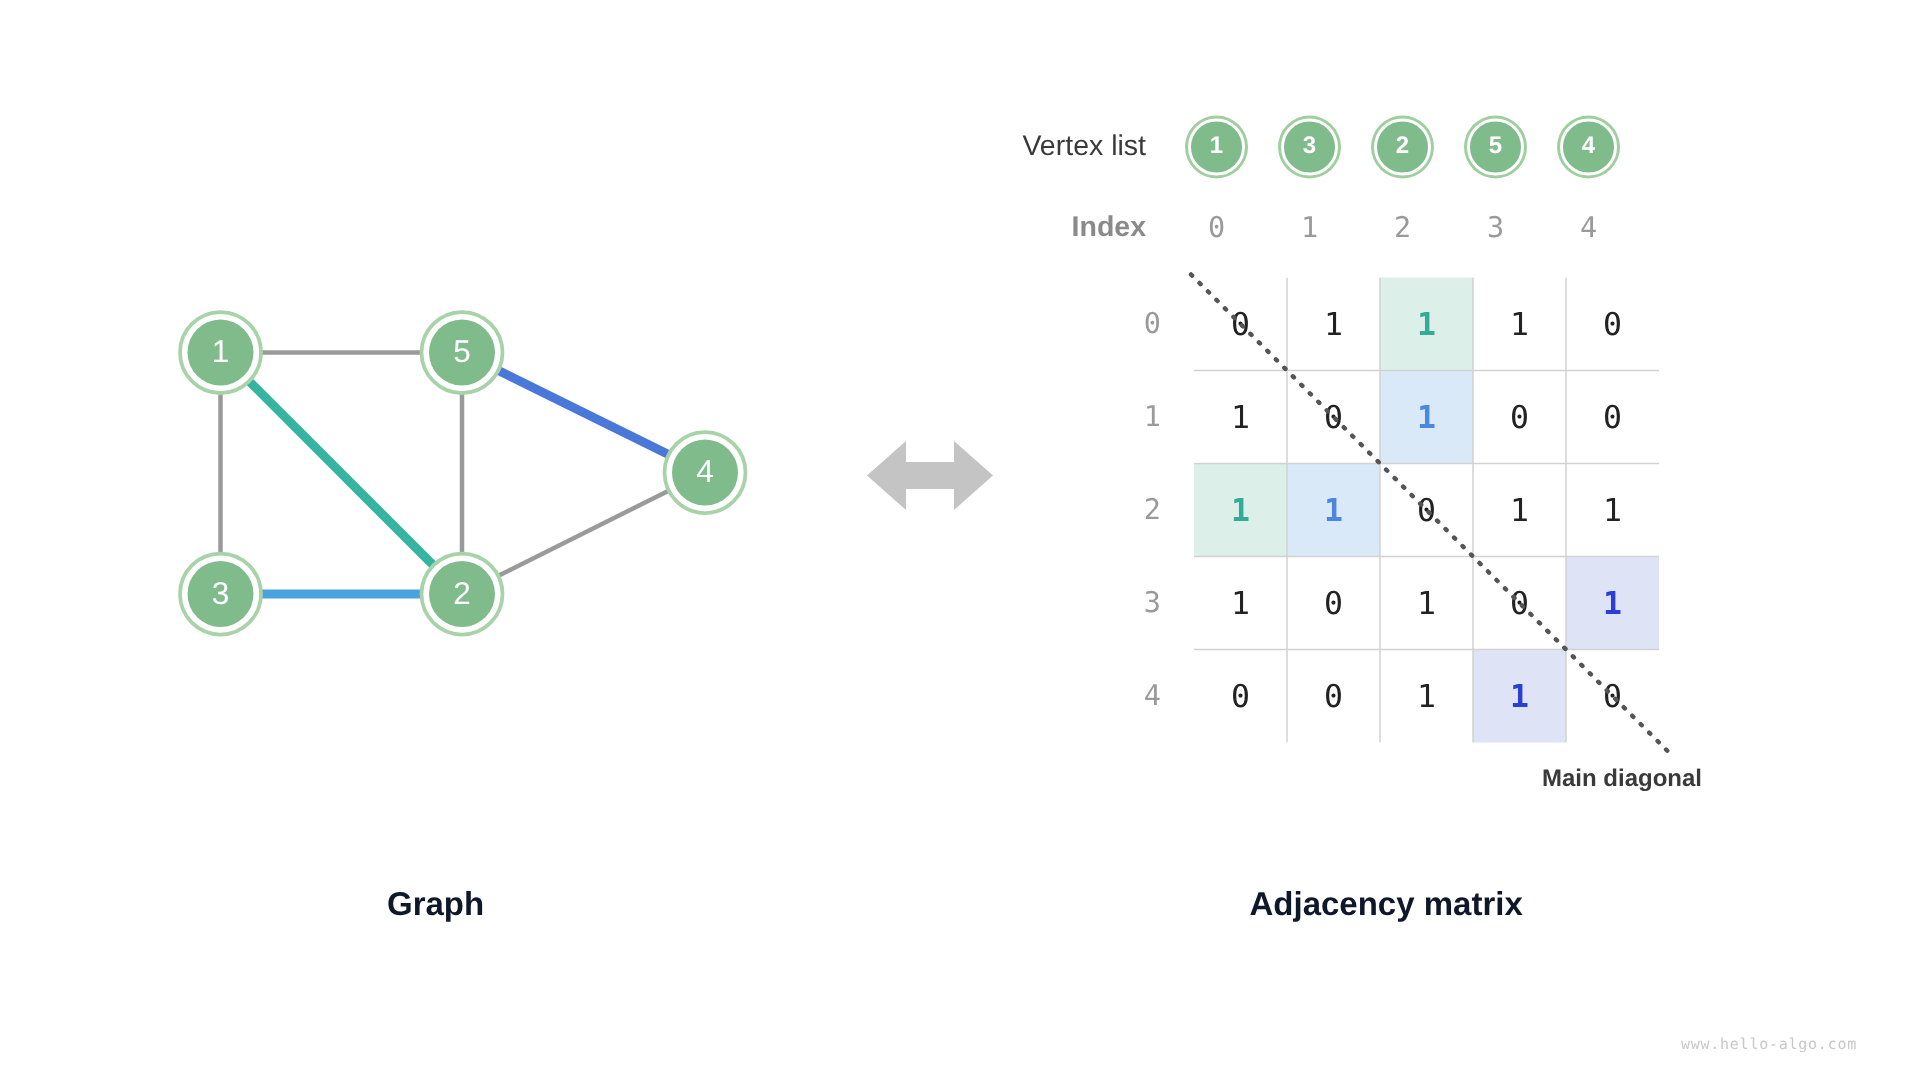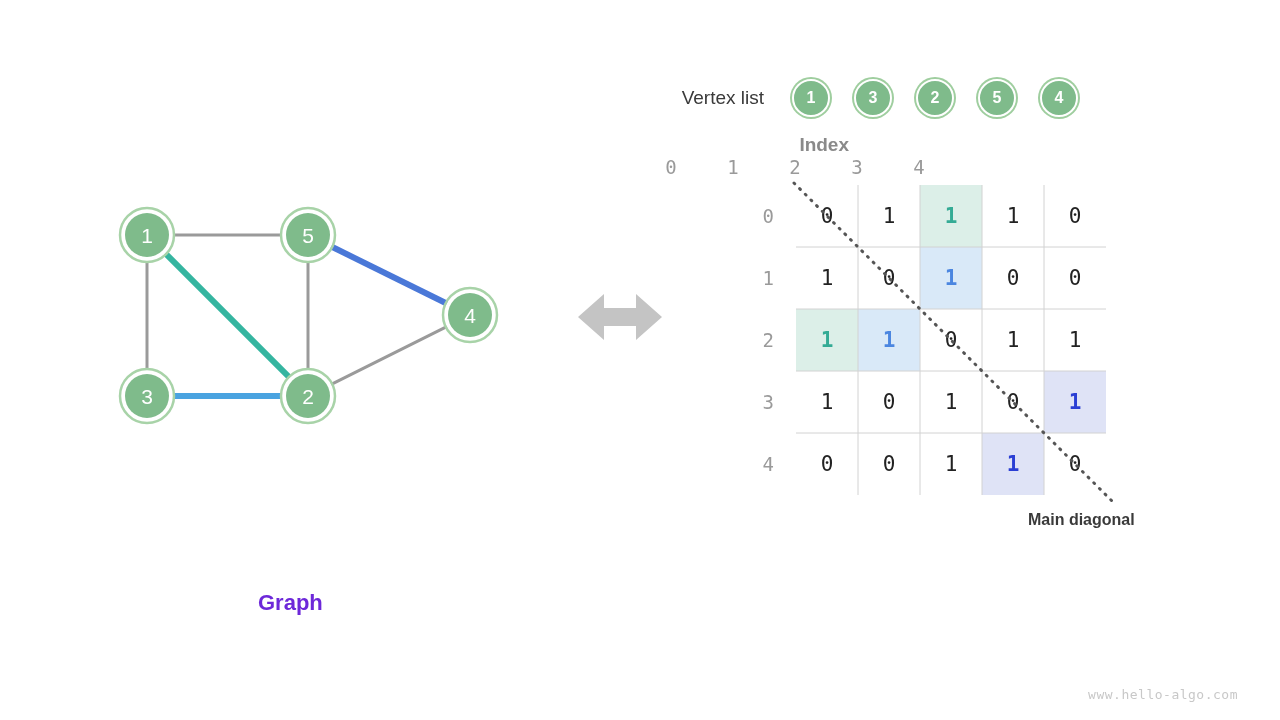--- a/index.html
+++ b/index.html
@@ -97,21 +97,20 @@
   }
 
   
   #index-row {
     position: absolute;
     left: 0px;
     top: 78px;
     height: 36px;
     display: flex;
     align-items: center;
-    flex-direction: column;
   }
   #index-label {
     width: 140px;
     text-align: right;
     font-size: 19px;
     font-weight: bold;
     color: #8a8a8a;
     padding-right: 16px;
     box-sizing: border-box;
   }
@@ -196,32 +195,32 @@
     font-weight: bold;
     color: #3a3a3a;
     white-space: nowrap;
   }
 
   
   .caption {
     position: absolute;
     font-size: 22px;
     font-weight: bold;
-    color: #6d28d9;
+    color: #0f172a;
     white-space: nowrap;
   }
   #caption-graph  { left: 258px; top: 590px; }
   #caption-matrix { left: 833px; top: 590px; }
 
   #watermark {
     position: absolute;
     right: 42px;
     bottom: 18px;
     font-family: "DejaVu Sans Mono", monospace;
-    font-size: 13px;
+    font-size: 10px;
     color: #c8c8c8;
     letter-spacing: 0.5px;
   }
 </style>
 </head>
 <body>
 
 <div class="stage">
 
   <div id="graph-panel">
@@ -368,15 +367,16 @@
           <svg id="diag-layer" width="330" height="330" viewBox="0 0 330 330">
           <line x1="2" y1="2" x2="320" y2="320" stroke="#555555" stroke-width="3" stroke-linecap="round" stroke-dasharray="1 7"></line>
         </svg>
         </div>
     </div>
 
     <div id="main-diagonal-label">Main diagonal</div>
   </div>
 
   <div class="caption" id="caption-graph">Graph</div>
+  <div class="caption" id="caption-matrix">Adjacency matrix</div>
 
   <div id="watermark">www.hello-algo.com</div>
 </div>
 
 </body></html>

